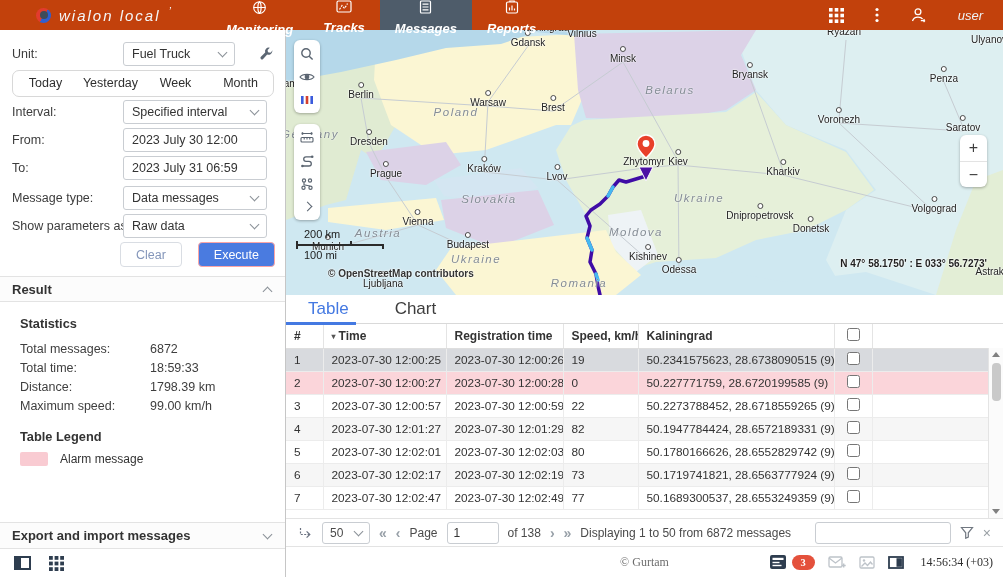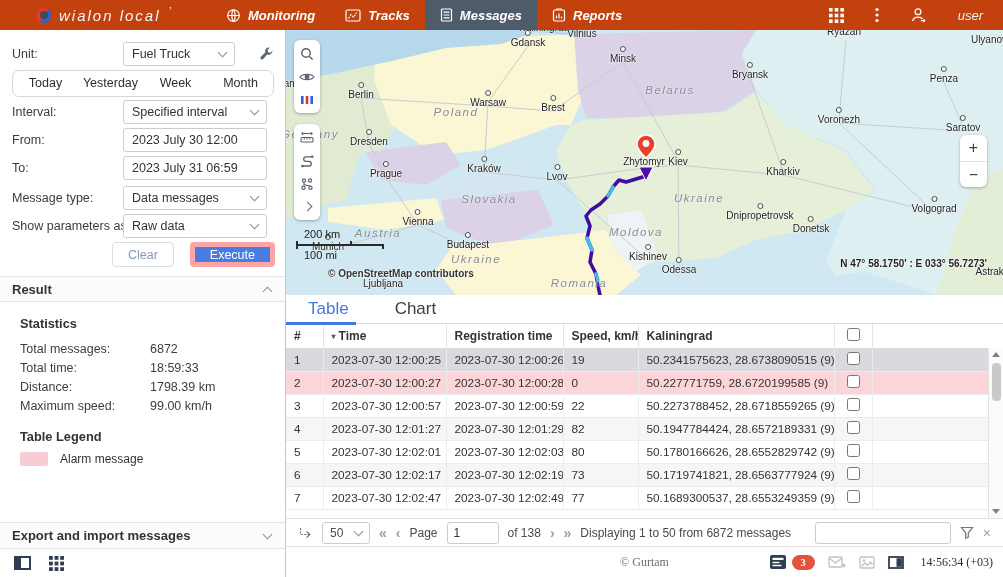--- a/index.html
+++ b/index.html
@@ -11,21 +11,21 @@
   #navbar { position:absolute; top:0; left:0; width:1003px; height:30px;
             background:#c2410c; display:flex; align-items:center; color:#fff; z-index:20;font-style:italic; }
   .logo { display:flex; align-items:center; gap:8px; margin-left:36px; }
   .logo-circle { width:15px; height:15px; border-radius:50%;
     background:conic-gradient(from 210deg,#e23b2e 0 52%,#2f5fd0 52% 100%); position:relative; }
   .logo-circle::after { content:""; position:absolute; inset:3.5px; background:#3e4b59; border-radius:50%; }
   .logo-text { font-size:15px; letter-spacing:2px; color:#f4f6f8; }
   .logo-tick { font-size:11px; color:#f4f6f8; position:relative; top:-4px; }
   .nav-items { display:flex; height:100%; margin-left:40px; }
   .nav-item { display:flex; align-items:center; gap:7px; padding:0 15px;
-              font-size:13px; font-weight:700; color:#fff; cursor:pointer; }
+              font-size:13px; font-weight:700; color:#fff; cursor:pointer;flex-direction:column; }
   .nav-item.active { background:#4e5c6a; }
   .nav-right { margin-left:auto; display:flex; align-items:center; gap:31px; margin-right:20px; }
   .nav-right .icon-btn { display:flex; align-items:center; cursor:pointer; }
   .username { font-size:13px; color:#eef1f4; }
 
   
   #left-panel { position:absolute; top:30px; left:0; width:286px; height:547px;
                 background:#fff; border-right:1px solid #c6c6c6; z-index:10; }
   .filters { position:relative; height:246px; }
   .f-label { position:absolute; left:12px; font-size:12.5px; color:#3c3c3c; line-height:24px; }
@@ -40,21 +40,21 @@
   .chev.right { transform:rotate(-45deg); margin:0; }
   .wrench-btn { position:absolute; left:256px; top:0; width:20px; height:24px;
                 display:flex; align-items:center; justify-content:center; cursor:pointer; }
   .seg { position:absolute; left:12px; top:40px; width:262px; height:27px;
          border:1px solid #d8d8d8; border-radius:7px; display:flex; background:#fff; }
   .seg > div { flex:1; text-align:center; line-height:25px; font-size:12.5px; color:#2f2f2f; cursor:pointer; }
   .btn-row { position:absolute; top:212px; right:10px; display:flex; gap:16px; }
   .btn { height:25px; border-radius:4px; font-size:12.5px; padding:0 15px;
          display:flex; align-items:center; cursor:pointer; }
   .btn.clear { background:#fff; border:1px solid #d9dde3; color:#8496ba; }
-  .btn.exec  { background:#4a7be0; border:5px solid #fca5a5; color:#fff; }
+  .btn.exec  { background:#4a7be0; border:1px solid #fca5a5; color:#fff; }
 
   .section-header { height:26px; border-top:1px solid #e3e3e3; border-bottom:1px solid #e3e3e3;
                     background:#fcfcfc; display:flex; align-items:center; justify-content:space-between;
                     padding:0 14px 0 12px; font-size:13px; font-weight:700; color:#333; cursor:pointer; }
   #export-header { position:absolute; bottom:29px; left:0; right:0; border-bottom:none; font-weight:700; }
   .result-body { padding:8px 0 0 20px; }
   .sub-title { font-weight:700; font-size:12.8px; color:#333; margin:6px 0 8px; }
   .stat { display:flex; height:19px; align-items:center; font-size:12.5px; color:#3e3e3e; }
   .stat .lbl { width:130px; }
   .legend-row { display:flex; align-items:flex-end; gap:12px; margin-top:6px; }

